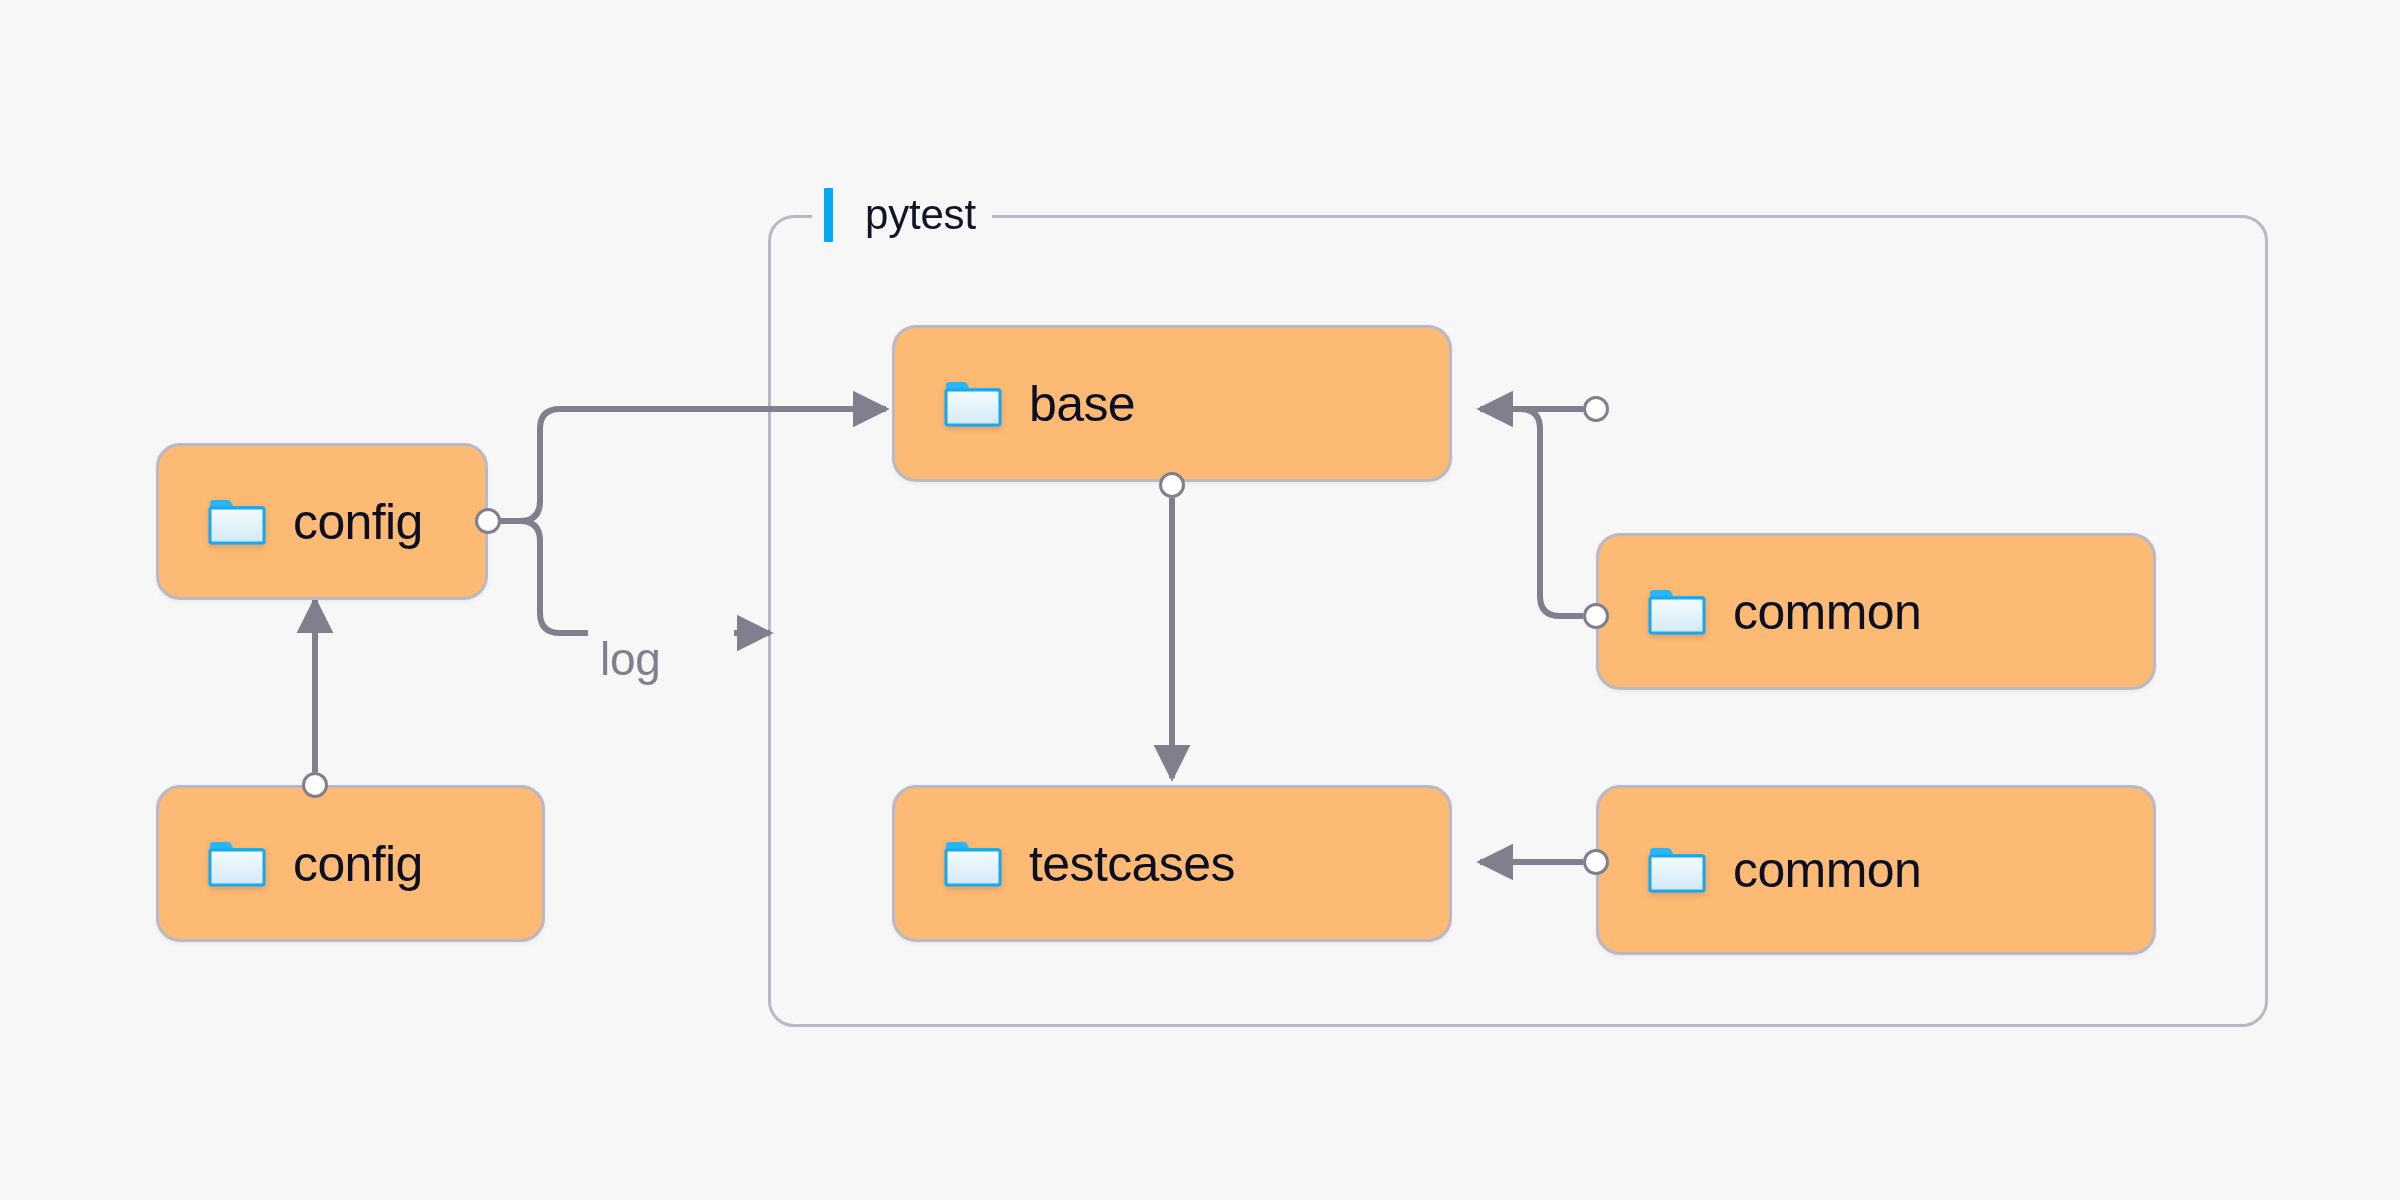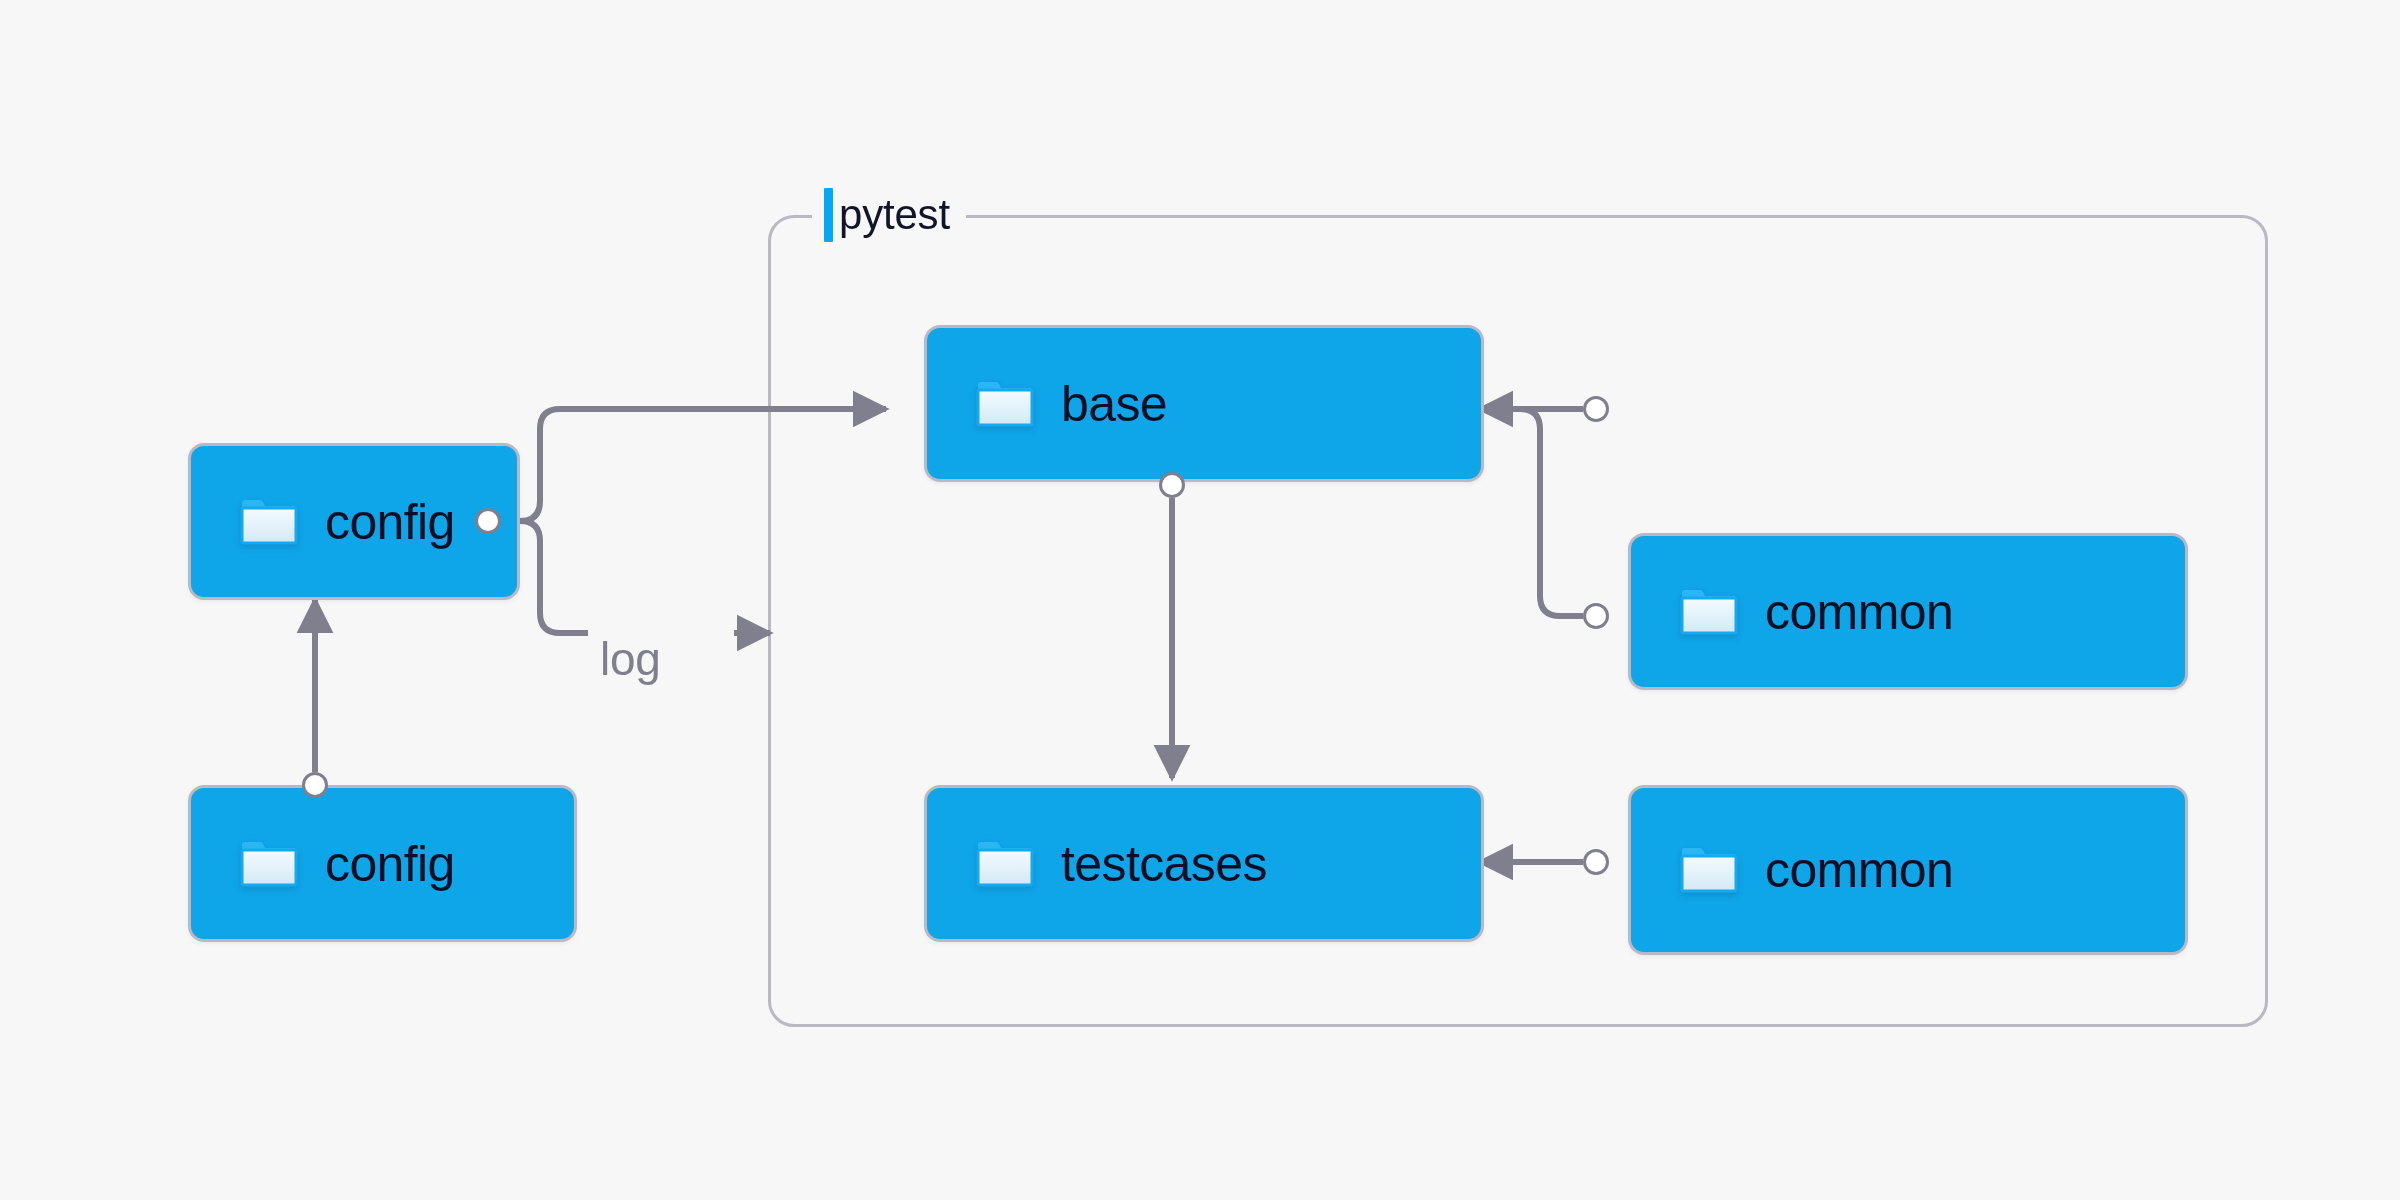--- a/index.html
+++ b/index.html
@@ -25,21 +25,21 @@
     position: absolute;
     box-sizing: border-box;
     border: 3px solid #b9b8c4;
     border-radius: 26px;
     background: transparent;
   }
   .group-label-wrap {
     position: absolute;
     display: flex;
     align-items: center;
-    gap: 6px;
+    gap: 32px;
     background: #f7f7f8;
     padding: 0 16px 0 12px;
     height: 54px;
   }
   .group-accent-bar {
     width: 9px;
     height: 54px;
     background: #04a9f4;
     border-radius: 1px;
   }
@@ -47,27 +47,26 @@
     font-size: 42px;
     color: #111528;
     letter-spacing: -0.2px;
     white-space: nowrap;
   }
 
   
   .node {
     position: absolute;
     box-sizing: border-box;
-    background: #0ea5e9;
+    background: #fdba74;
     border: 3px solid #b9b8c4;
-    border-radius: 16px;
+    border-radius: 24px;
     display: flex;
     align-items: center;
     box-shadow: 0 2px 5px rgba(20, 20, 45, 0.055);
-    margin-left: 32px;
   }
   .node-inner {
     display: flex;
     align-items: center;
     gap: 26px;
     padding-left: 48px;
   }
   .node-label {
     font-size: 50px;
     color: #0b0f24;

